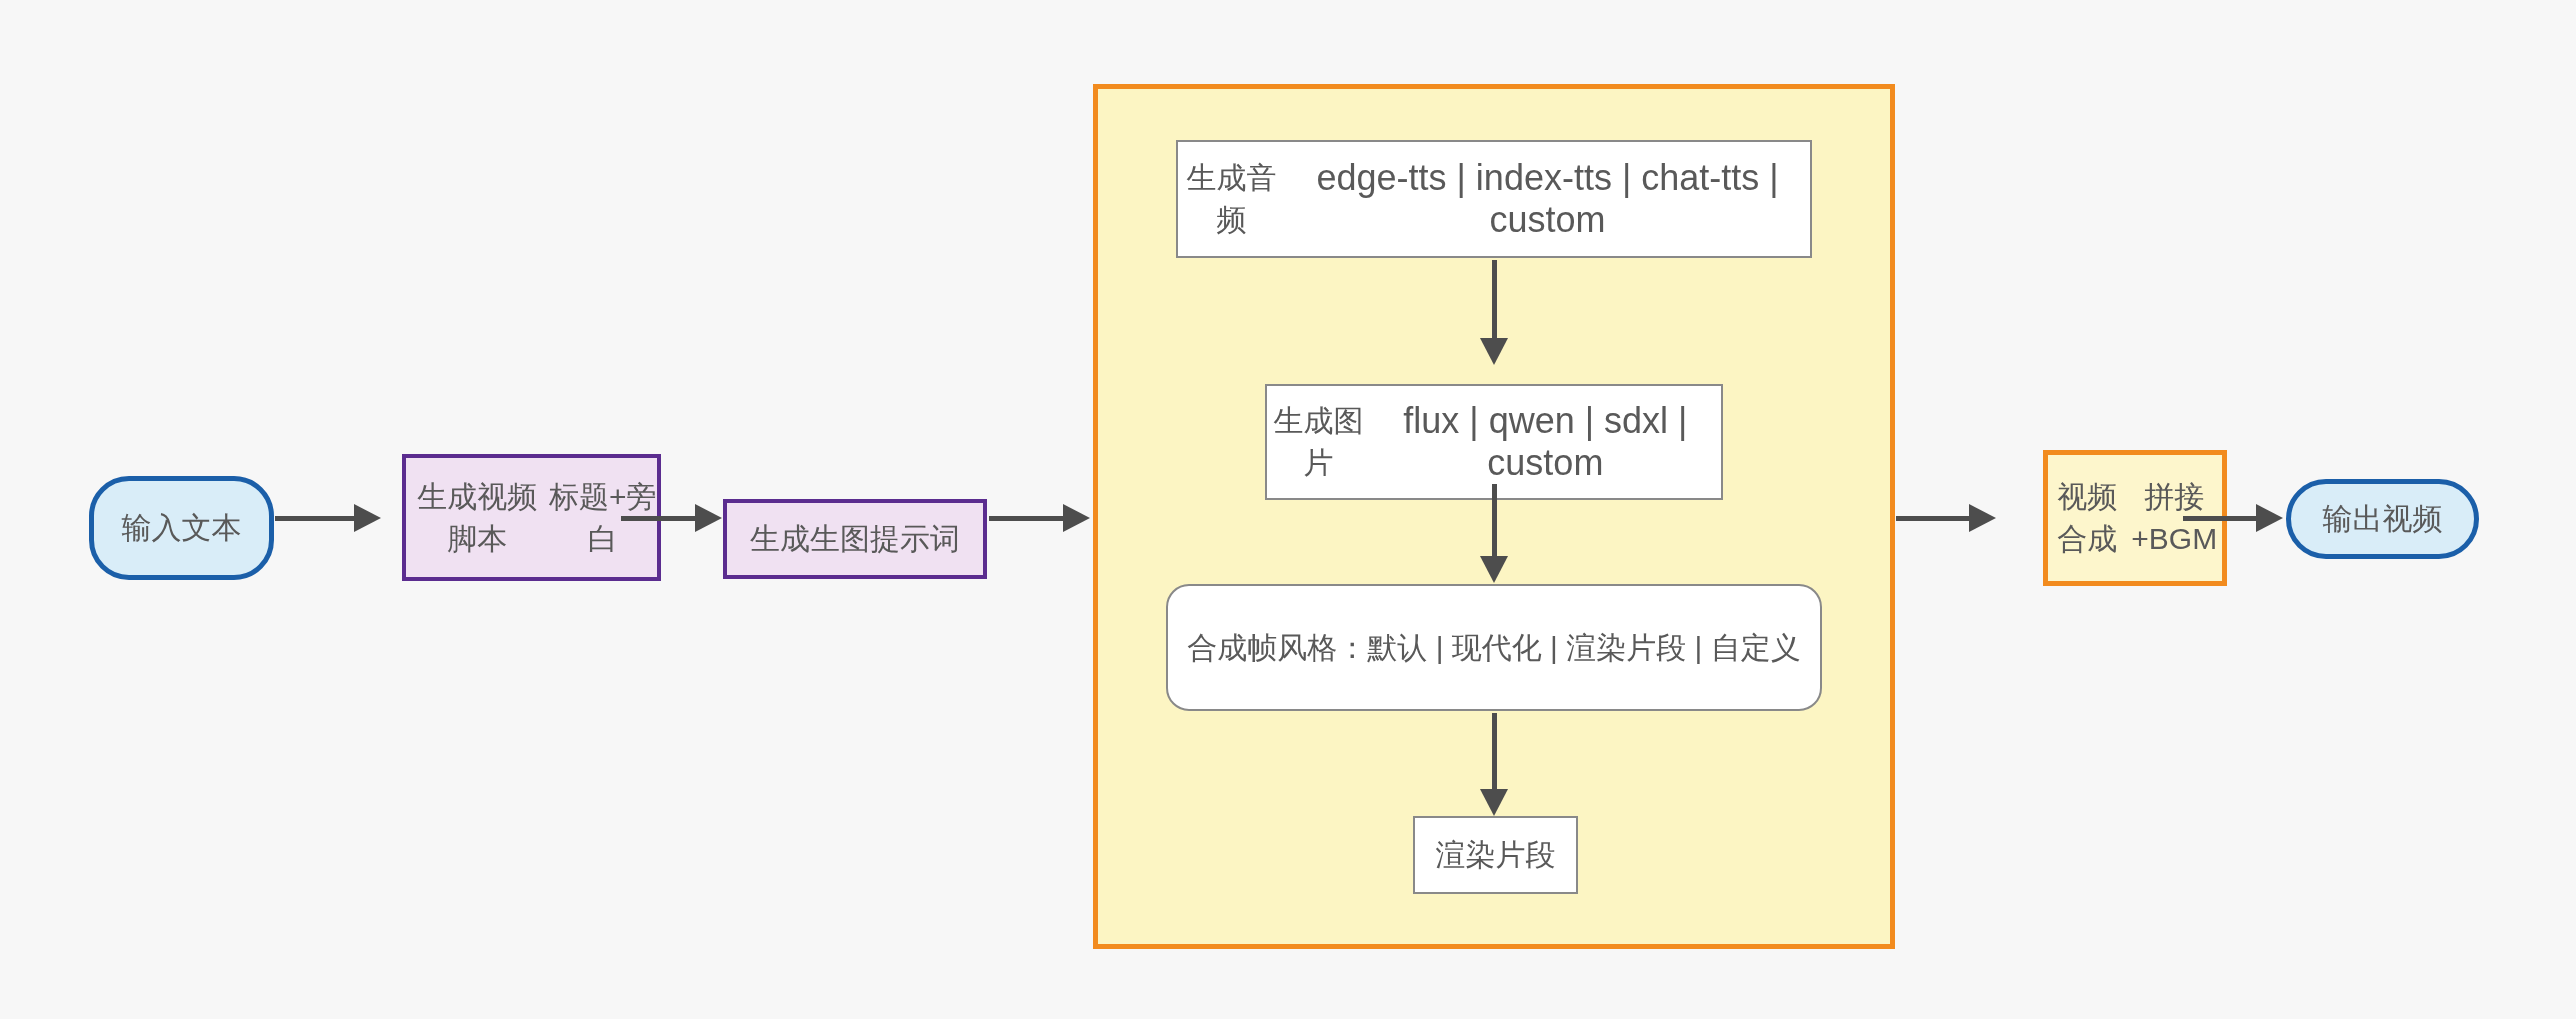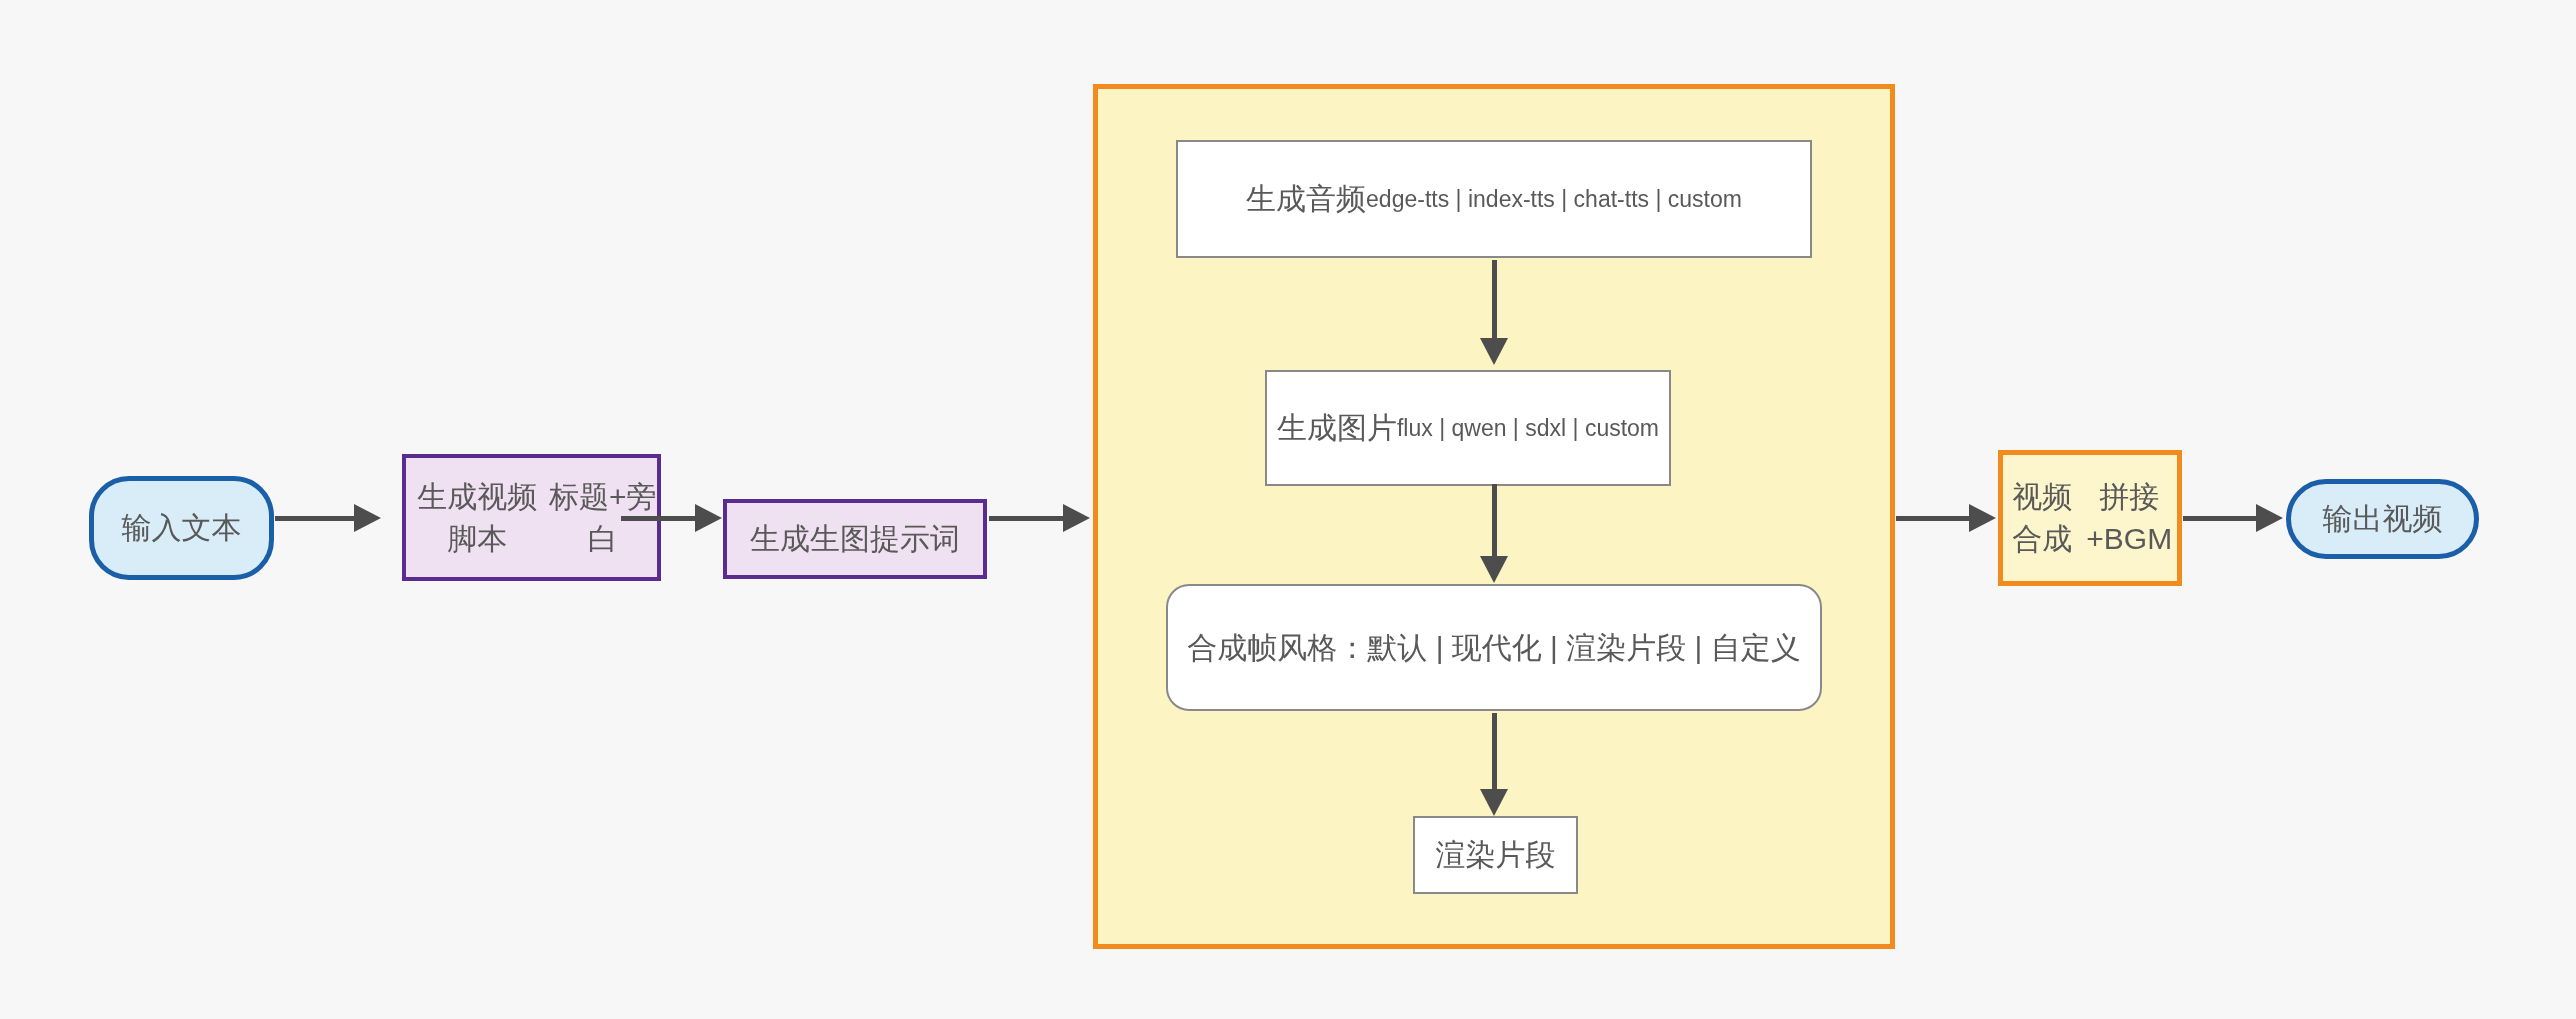--- a/index.html
+++ b/index.html
@@ -45,28 +45,29 @@
     background:var(--purple-fill);
     border:4.5px solid var(--purple-border);
   }
   .white-box{
     background:var(--white-fill);
     border:2.7px solid var(--white-border);
   }
   .compose{
     background:var(--compose-fill);
     border:5.5px solid var(--container-border);
+    margin-left:45px;
   }
   .container{
     position:absolute;
     left:1093px;top:84px;width:802px;height:865px;
     background:var(--container-fill);
     border:5.5px solid var(--container-border);
   }
-  .sub-en{font-size:23px;}
+  .sub-en{font-size:36px;}
   .hline{position:absolute;height:4.5px;background:var(--arrow);}
   .vline{position:absolute;width:4.5px;background:var(--arrow);}
   .head-r{
     position:absolute;width:0;height:0;
     border-top:14.5px solid transparent;
     border-bottom:14.5px solid transparent;
     border-left:27px solid var(--arrow);
   }
   .head-d{
     position:absolute;width:0;height:0;
@@ -113,21 +114,21 @@
   <div class="node white-box" style="left:1176px;top:140px;width:636px;height:118px;">
     <div>生成音频</div>
     <div class="sub-en">edge-tts | index-tts | chat-tts | custom</div>
   </div>
 
   <div>
     <div class="vline" style="left:1492px;top:260px;height:78px;"></div>
     <div class="head-d" style="left:1480px;top:338px;"></div>
   </div>
 
-  <div class="node white-box" style="left:1265px;top:370px;width:406px;height:116px;">
+  <div class="node white-box" style="left:1265px;top:384px;width:458px;height:116px;">
     <div>生成图片</div>
     <div class="sub-en">flux | qwen | sdxl | custom</div>
   </div>
 
   <div>
     <div class="vline" style="left:1492px;top:484px;height:73px;"></div>
     <div class="head-d" style="left:1480px;top:556px;"></div>
   </div>
 
   <div class="node white-box" style="left:1166px;top:584px;width:656px;height:127px;border-radius:23px;">

